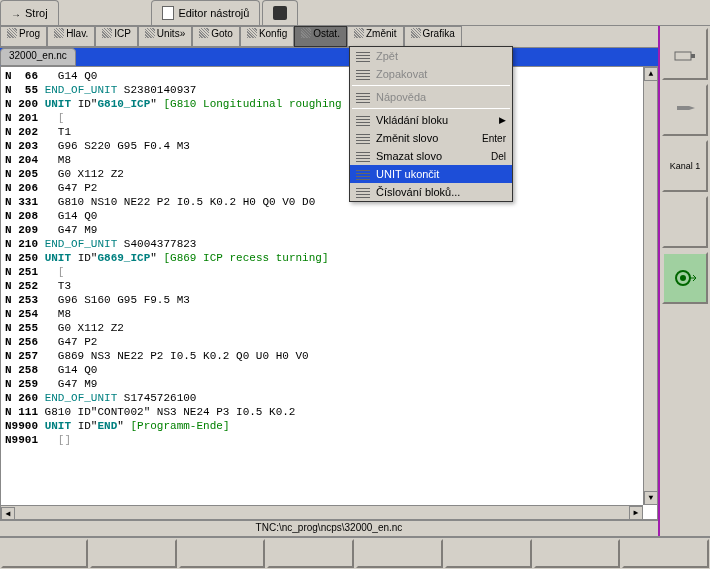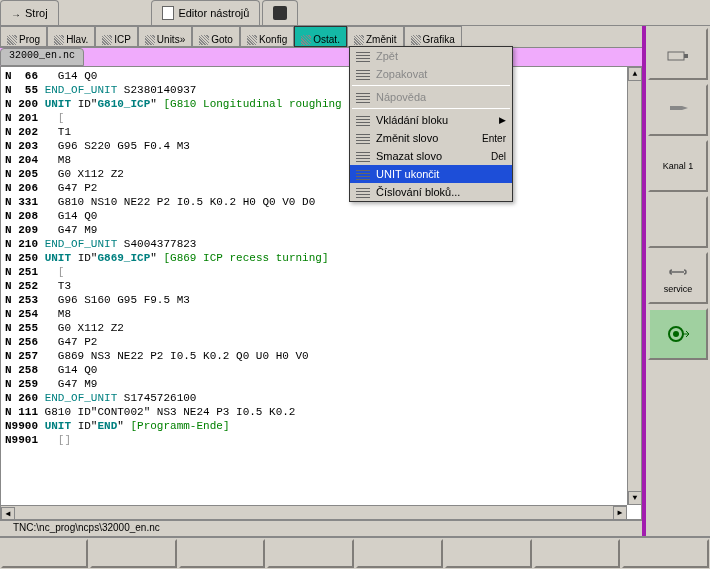--- a/index.html
+++ b/index.html
@@ -7,40 +7,40 @@
 .top-tabs { display: flex; height: 26px; background: #d4d0c8; border-bottom: 1px solid #888; }
 .top-tab { display: flex; align-items: center; padding: 2px 10px; border: 1px solid #888; border-bottom: none; background: #d4d0c8; margin-right: 2px; border-radius: 4px 4px 0 0; cursor: pointer; gap: 4px; }
 .top-tab.active { background: #e8e8e8; margin-top: 32px; }
 .icon-arrow { font-size: 10px; }
 .icon-red { width: 10px; height: 10px; background: #c44; display: inline-block; }
 .icon-file { width: 12px; height: 14px; background: #fff; border: 1px solid #666; display: inline-block; }
 .icon-disk { width: 14px; height: 14px; background: #333; display: inline-block; border-radius: 2px; }
 .main-area { display: flex; height: 510px; }
 .left-panel { flex: 1; display: flex; flex-direction: column; }
 .toolbar { display: flex; height: 22px; background: #d4d0c8; border-bottom: 1px solid #888; }
-.tool-btn { display: flex; align-items: flex-end; padding: 1px 6px; border: 1px solid #888; background: #d4d0c8; font-size: 10px; gap: 2px; cursor: pointer; }
-.tool-btn.active { background: #14b8a6; border: 1px solid #333; }
+.tool-btn { display: flex; align-items: flex-start; padding: 1px 6px; border: 1px solid #888; background: #d4d0c8; font-size: 10px; gap: 2px; cursor: pointer; }
+.tool-btn.active { background: #737373; border: 1px solid #333; }
 .tool-icon { width: 10px; height: 10px; background: repeating-linear-gradient(45deg, #888, #888 1px, transparent 1px, transparent 2px); display: inline-block; }
-.file-tab-row { display: flex; height: 18px; background: #f0abfc; font-family: Liberation Mono, monospace; }
+.file-tab-row { display: flex; height: 18px; background: #1d4ed8; }
 .file-tab { padding: 1px 8px; background: #c0c0c0; border: 1px solid #888; border-radius: 4px 4px 0 0; font-size: 10px; }
 .editor { flex: 1; background: #fff; border: 1px solid #888; overflow: hidden; font-family: 'Courier New', monospace; font-size: 11px; line-height: 14px; position: relative; padding: 2px 4px; }
 .editor-line { white-space: pre; }
 .kw-unit { color: #008080; font-weight: bold; }
 .kw-comment { color: #008000; }
 .kw-gray { color: #999; }
 .kw-end { color: #008080; }
 .kw-id { font-weight: bold; }
 .kw-blue { color: #008080; font-weight: bold; }
 .scrollbar-v { position: absolute; right: 0; top: 0; bottom: 14px; width: 14px; background: #d4d0c8; border-left: 1px solid #888; }
 .scrollbar-v .arrow { width: 14px; height: 14px; background: #d4d0c8; border: 1px solid #888; text-align: center; font-size: 8px; line-height: 12px; }
 .scrollbar-h { position: absolute; left: 0; right: 14px; bottom: 0; height: 14px; background: #d4d0c8; border-top: 1px solid #888; }
 .scrollbar-h .arrow { width: 14px; height: 14px; background: #d4d0c8; border: 1px solid #888; text-align: center; font-size: 8px; line-height: 12px; display: inline-block; }
 .scrollbar-h .arrow.right { float: right; }
-.status-bar { height: 16px; background: #d4d0c8; border-top: 1px solid #888; font-size: 10px; padding: 1px 13px; }
-.right-panel { width: 68px; background: #d4d0c8; border-left: 4px solid #a21caf; display: flex; flex-direction: column; }
+.status-bar { height: 16px; background: #d4d0c8; border-top: 1px solid #888; font-size: 10px; padding: 1px 13px; text-align: center; }
+.right-panel { width: 52px; background: #d4d0c8; border-left: 2px solid #a21caf; display: flex; flex-direction: column; }
 .right-btn { height: 52px; border: 2px outset #d4d0c8; margin: 2px; display: flex; flex-direction: column; align-items: center; justify-content: center; font-size: 9px; cursor: pointer; gap: 2px; }
 .right-btn.green { background: #a0d0a0; }
 .right-icon { width: 24px; height: 20px; }
 .context-menu { position: absolute; left: 349px; top: 46px; width: 164px; background: #d4d0c8; border: 1px solid #333; box-shadow: 2px 2px 4px rgba(0,0,0,0.3); z-index: 100; }
 .menu-item { display: flex; align-items: center; padding: 3px 6px; font-size: 11px; gap: 6px; cursor: pointer; }
 .menu-item.disabled { color: #888; }
 .menu-item.highlighted { background: #1d4ed8; color: #fff; }
 .menu-sep { height: 1px; background: #888; margin: 2px 2px; border-bottom: 1px solid #fff; }
 .menu-icon { width: 14px; height: 12px; background: repeating-linear-gradient(0deg, #666, #666 1px, transparent 1px, transparent 3px); display: inline-block; flex-shrink: 0; }
 .menu-shortcut { margin-left: auto; font-size: 10px; }
@@ -167,26 +167,20 @@
     <div class="right-btn">
         <svg class="right-icon" viewBox="0 0 24 20">
           <rect x="4" y="6" width="12" height="4" fill="#888"></rect>
           <polygon points="16,6 22,8 16,10" fill="#888"></polygon>
         </svg>
       </div>
     <div class="right-btn">
         <span>Kanal 1</span>
       </div>
     <div class="right-btn"></div>
-    <div class="right-btn">
-        <svg class="right-icon" viewBox="0 0 24 20">
-          <path d="M4 10 L18 10 M6 8 a2 2 0 1 0 0 4 M18 8 a2 2 0 1 1 0 4" stroke="#666" fill="none" stroke-width="1.5"></path>
-        </svg>
-        <span>service</span>
-      </div>
     <div class="right-btn green">
         <svg class="right-icon" viewBox="0 0 24 20">
           <circle cx="10" cy="10" r="7" fill="none" stroke="#060" stroke-width="2"></circle>
           <circle cx="10" cy="10" r="3" fill="#060"></circle>
           <path d="M17 10 L23 10 L20 7 M23 10 L20 13" stroke="#060" fill="none"></path>
         </svg>
       </div>
   </div>
 </div>
 

